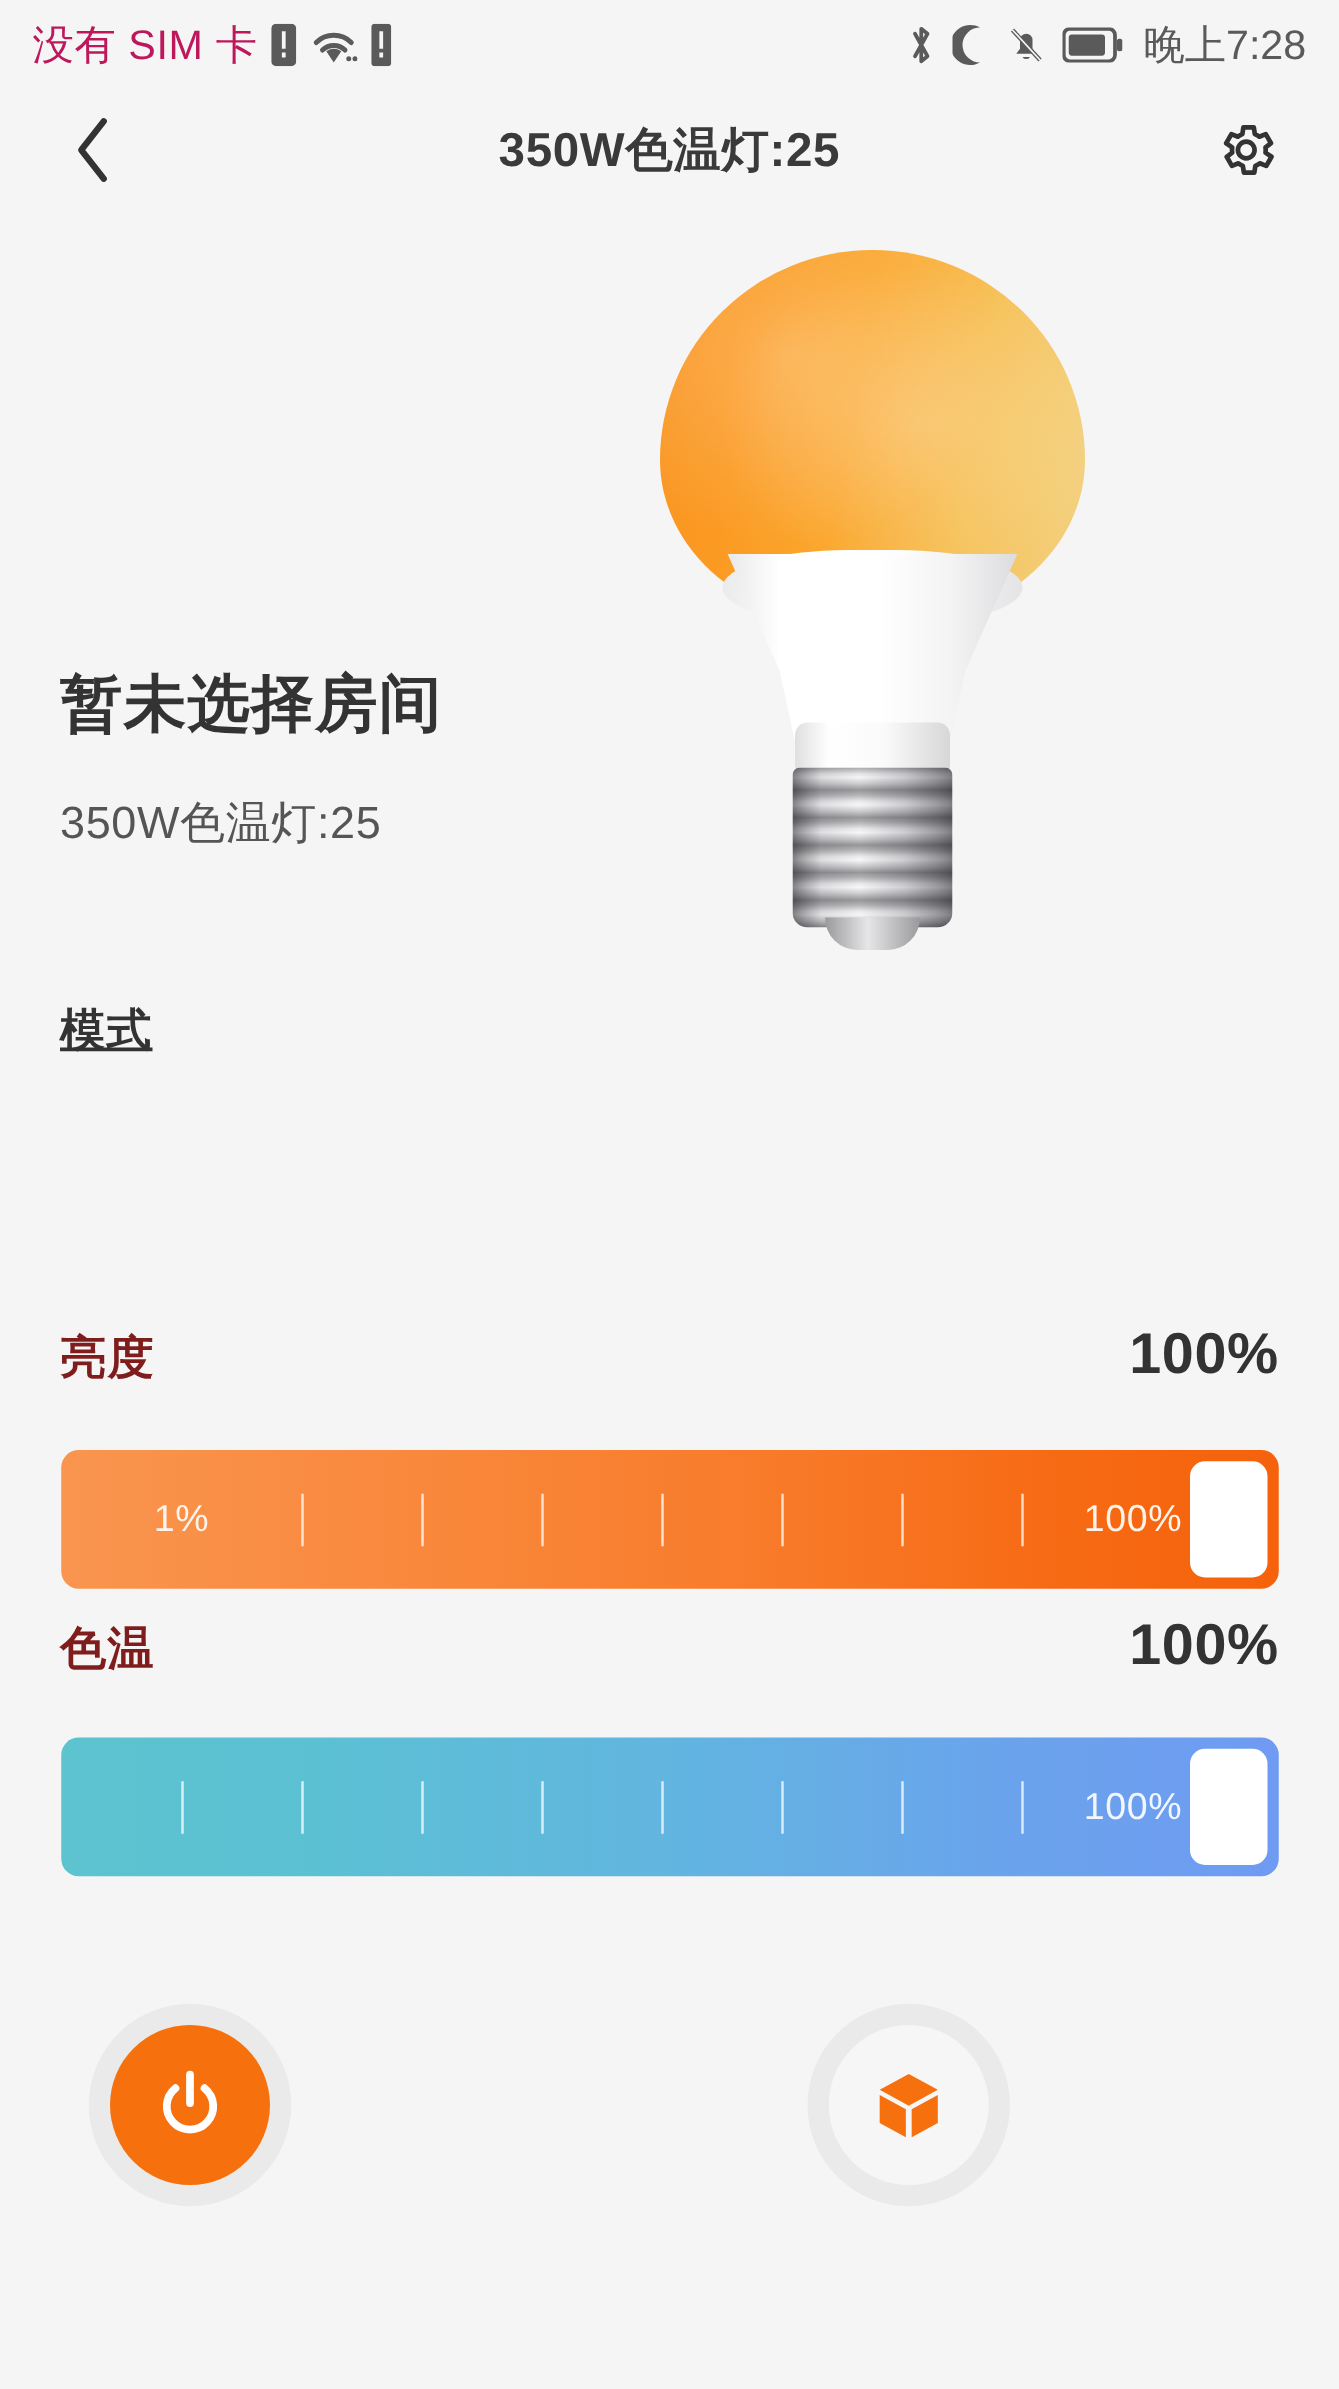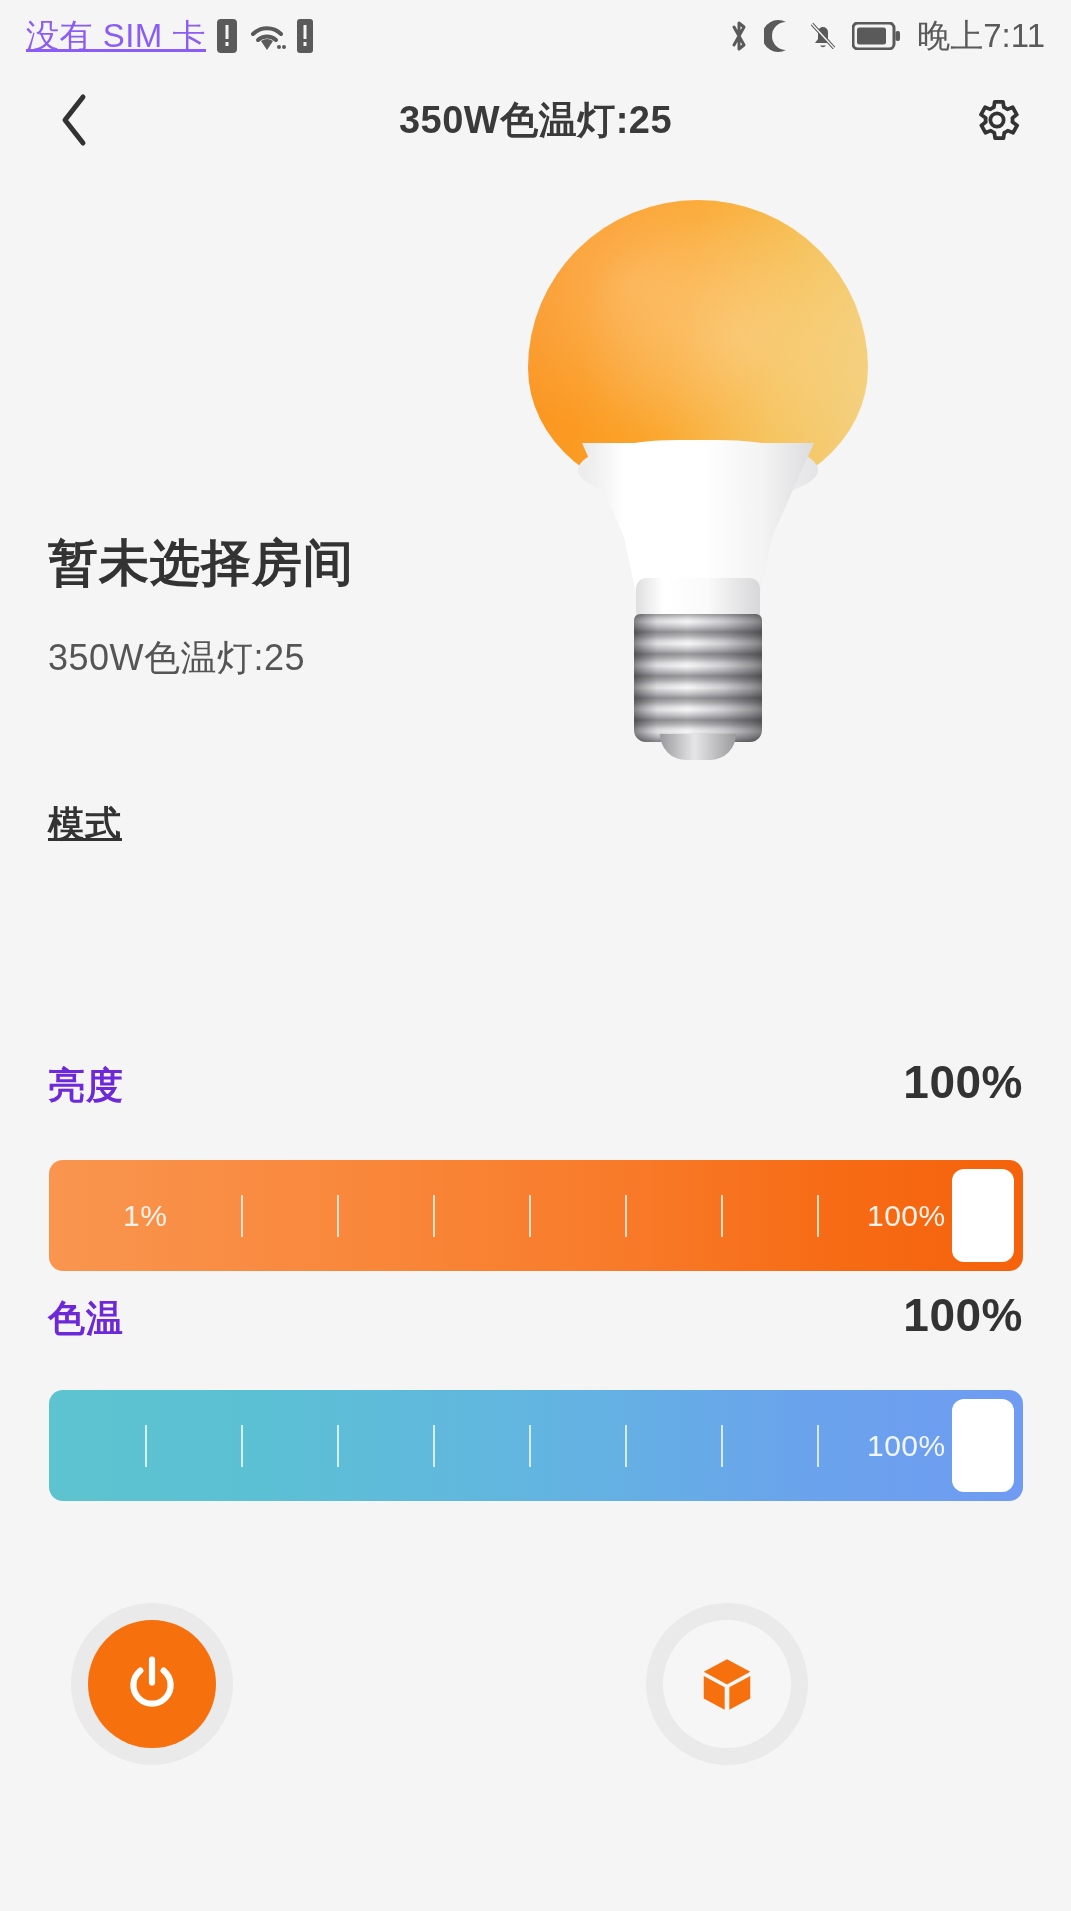--- a/index.html
+++ b/index.html
@@ -12,21 +12,21 @@
   #app{ position:relative; width:1071px; height:1911px; background:#f5f5f5; }
 
   
   .statusbar{
     position:absolute; left:0; top:0; width:1071px; height:72px;
     display:flex; align-items:center; justify-content:space-between;
     padding:0 26px;
   }
   .sb-left{ display:flex; align-items:center; gap:11px; }
   .sb-right{ display:flex; align-items:center; gap:13px; }
-  .sb-text{ font-size:33px; color:#8b5cf6; letter-spacing:.5px; white-space:nowrap;text-decoration:underline; }
+  .sb-text{ font-size:33px; color:#be185d; letter-spacing:.5px; white-space:nowrap; }
   .sb-time{ font-size:33px; color:#5a5a5a; white-space:nowrap; margin-left:4px; }
   .ico{ display:block; }
 
   
   .appbar{
     position:absolute; left:0; top:72px; width:1071px; height:96px;
     display:flex; align-items:center; justify-content:space-between;
     padding:0 44px;
   }
   .appbar-title{
@@ -110,21 +110,21 @@
     color:#fff; font-size:33px; letter-spacing:1px;
     font-family:inherit;
     display:flex; align-items:center; justify-content:center;
   }
 
   
   .slider-head{
     position:absolute; left:48px; width:975px;
     display:flex; align-items:baseline; justify-content:space-between;
   }
-  .sh-name{ font-size:37px; font-weight:700; color:#6d28d9; letter-spacing:1px; }
+  .sh-name{ font-size:37px; font-weight:700; color:#7f1d1d; letter-spacing:1px; }
   .sh-val{ font-size:46px; font-weight:700; color:#333; letter-spacing:.5px; }
 
   .slider{
     position:absolute; left:49px; width:974px; height:111px;
     border-radius:14px; overflow:visible;
   }
   .track{
     position:absolute; inset:0; border-radius:14px; overflow:hidden;
   }
   .track.bright{
@@ -199,21 +199,21 @@
         <path d="M8 24 L24 24 L21 20 L21 13 A5 5 0 0 0 11 13 L11 20 Z" fill="#5a5a5a"></path>
         <path d="M13 26.5 A3.4 3.4 0 0 0 19 26.5 Z" fill="#5a5a5a"></path>
         <line x1="5" y1="5" x2="27" y2="29" stroke="#5a5a5a" stroke-width="3.4"></line>
         <line x1="5" y1="5" x2="27" y2="29" stroke="#f5f5f5" stroke-width="1.4"></line>
       </svg>
       <svg class="ico" width="48" height="28" viewBox="0 0 48 28">
         <rect x="1" y="1" width="41" height="26" rx="5" stroke="#5a5a5a" stroke-width="3" fill="none"></rect>
         <rect x="5" y="5.5" width="29" height="17" rx="2.5" fill="#5a5a5a"></rect>
         <rect x="43.5" y="9" width="4.5" height="10" rx="2" fill="#5a5a5a"></rect>
       </svg>
-      <span class="sb-time">晚上7:11</span>
+      <span class="sb-time">晚上7:28</span>
     </div>
   </div>
 
   <div class="appbar">
     <div class="back-btn">
       <svg width="34" height="54" viewBox="0 0 34 54">
         <path d="M26 4 L8 27 L26 50" stroke="#333" stroke-width="5" fill="none" stroke-linecap="round" stroke-linejoin="round"></path>
       </svg>
     </div>
     <div class="appbar-title">350W色温灯:25</div>

